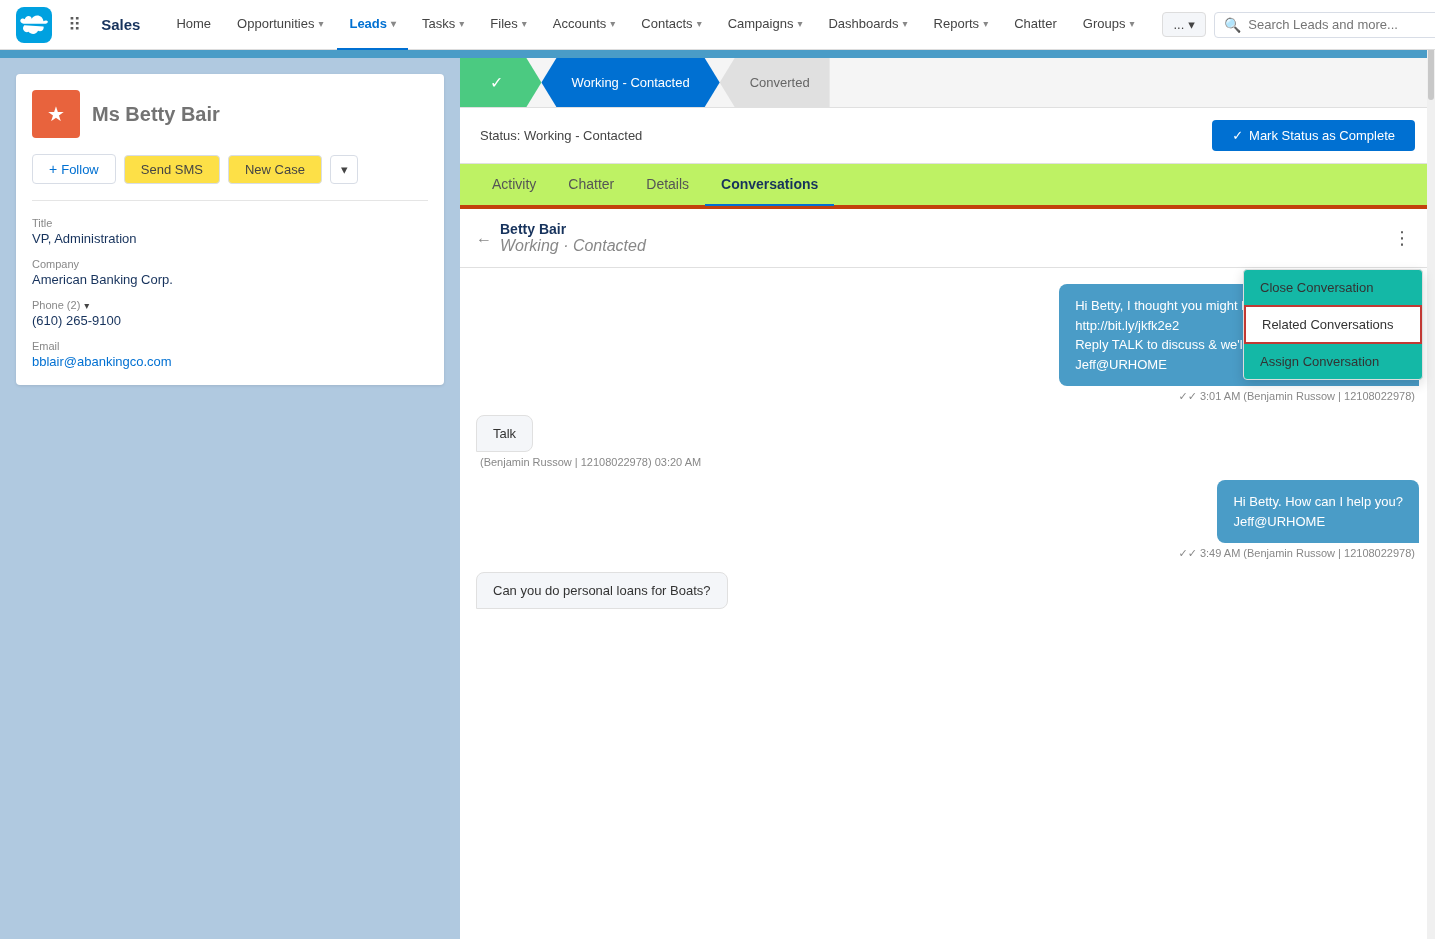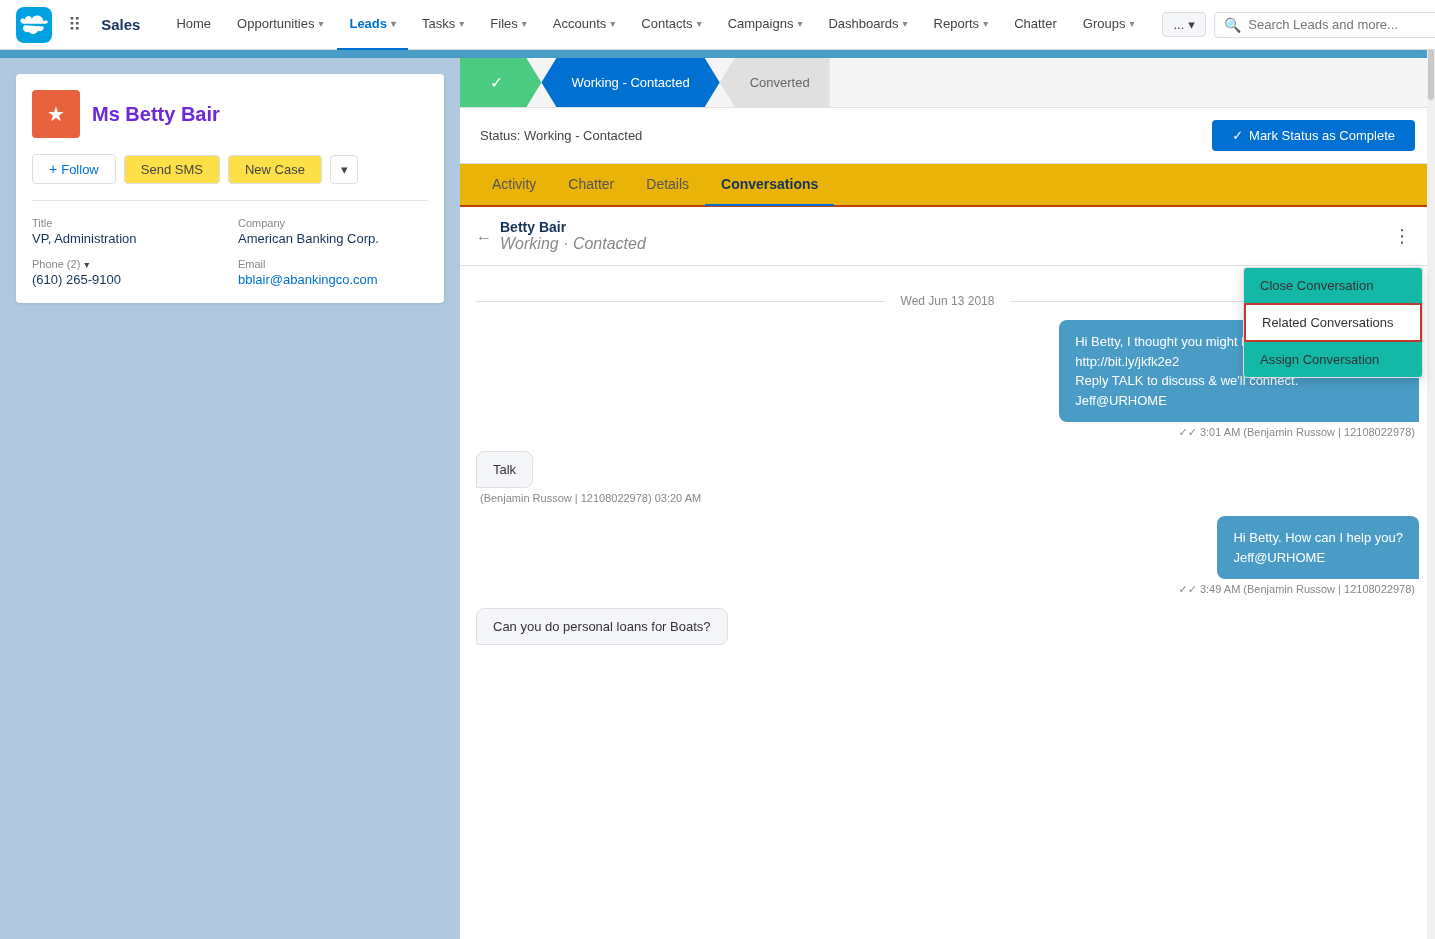--- a/index.html
+++ b/index.html
@@ -133,21 +133,21 @@
       width: 48px; height: 48px;
       background: #e8633d;
       border-radius: 4px;
       display: flex; align-items: center; justify-content: center;
       color: #fff;
       font-size: 20px;
     }
     .contact-name {
       font-size: 20px;
       font-weight: 600;
-      color: #6d28d9;
+      color: #737373;
     }
     .contact-actions {
       display: flex;
       align-items: center;
       gap: 8px;
       margin-bottom: 16px;
       padding-bottom: 16px;
       border-bottom: 1px solid #e5e5e5;
     }
     .btn-follow {
@@ -174,21 +174,21 @@
       padding: 6px 10px;
       border: 1px solid #d8dde6;
       border-radius: 4px;
       background: #fff;
       cursor: pointer;
       font-size: 13px;
       color: #444;
     }
     .contact-fields {
       display: grid;
-      grid-template-columns: 1fr 1fr;
+      grid-template-columns: 1fr;
       gap: 12px 16px;
     }
     .field-label {
       font-size: 11px;
       color: #888;
       margin-bottom: 2px;
     }
     .field-value {
       font-size: 13px;
       color: #16325c;
@@ -271,22 +271,22 @@
       border: none;
       border-radius: 4px;
       cursor: pointer;
       font-size: 13px;
       font-weight: 500;
     }
 
     
     .tabs-bar {
       display: flex;
-      border-bottom: 2px solid #c2410c;
-      background: #eab308;
+      border-bottom: 4px solid #c2410c;
+      background: #bef264;
       padding: 0 16px;
     }
     .tab {
       padding: 12px 16px;
       font-size: 14px;
       color: #555;
       cursor: pointer;
       border-bottom: 2px solid transparent;
       margin-bottom: -1px;
     }
@@ -597,23 +597,20 @@
       </div>
 
       <div class="conv-dropdown-menu">
         <div class="dropdown-menu-item">Close Conversation</div>
         <div class="dropdown-menu-item highlighted">Related Conversations</div>
         <div class="dropdown-menu-item">Assign Conversation</div>
       </div>
 
       <div class="chat-area">
 
-        <div class="chat-date-divider chat-date-line">
-          <span>Wed Jun 13 2018</span>
-        </div>
 
         <div class="msg-bubble-right">
           <div class="bubble">Hi Betty, I thought you might be interested in this article o<br>http://bit.ly/jkfk2e2<br>Reply TALK to discuss &amp; we'll connect.<br>Jeff@URHOME</div>
         </div>
         <div class="msg-meta-right">
           <span>✓✓</span> 3:01 AM (Benjamin Russow | 12108022978)
         </div>
 
         <div class="msg-bubble-left">
           <div class="bubble">Talk</div>

